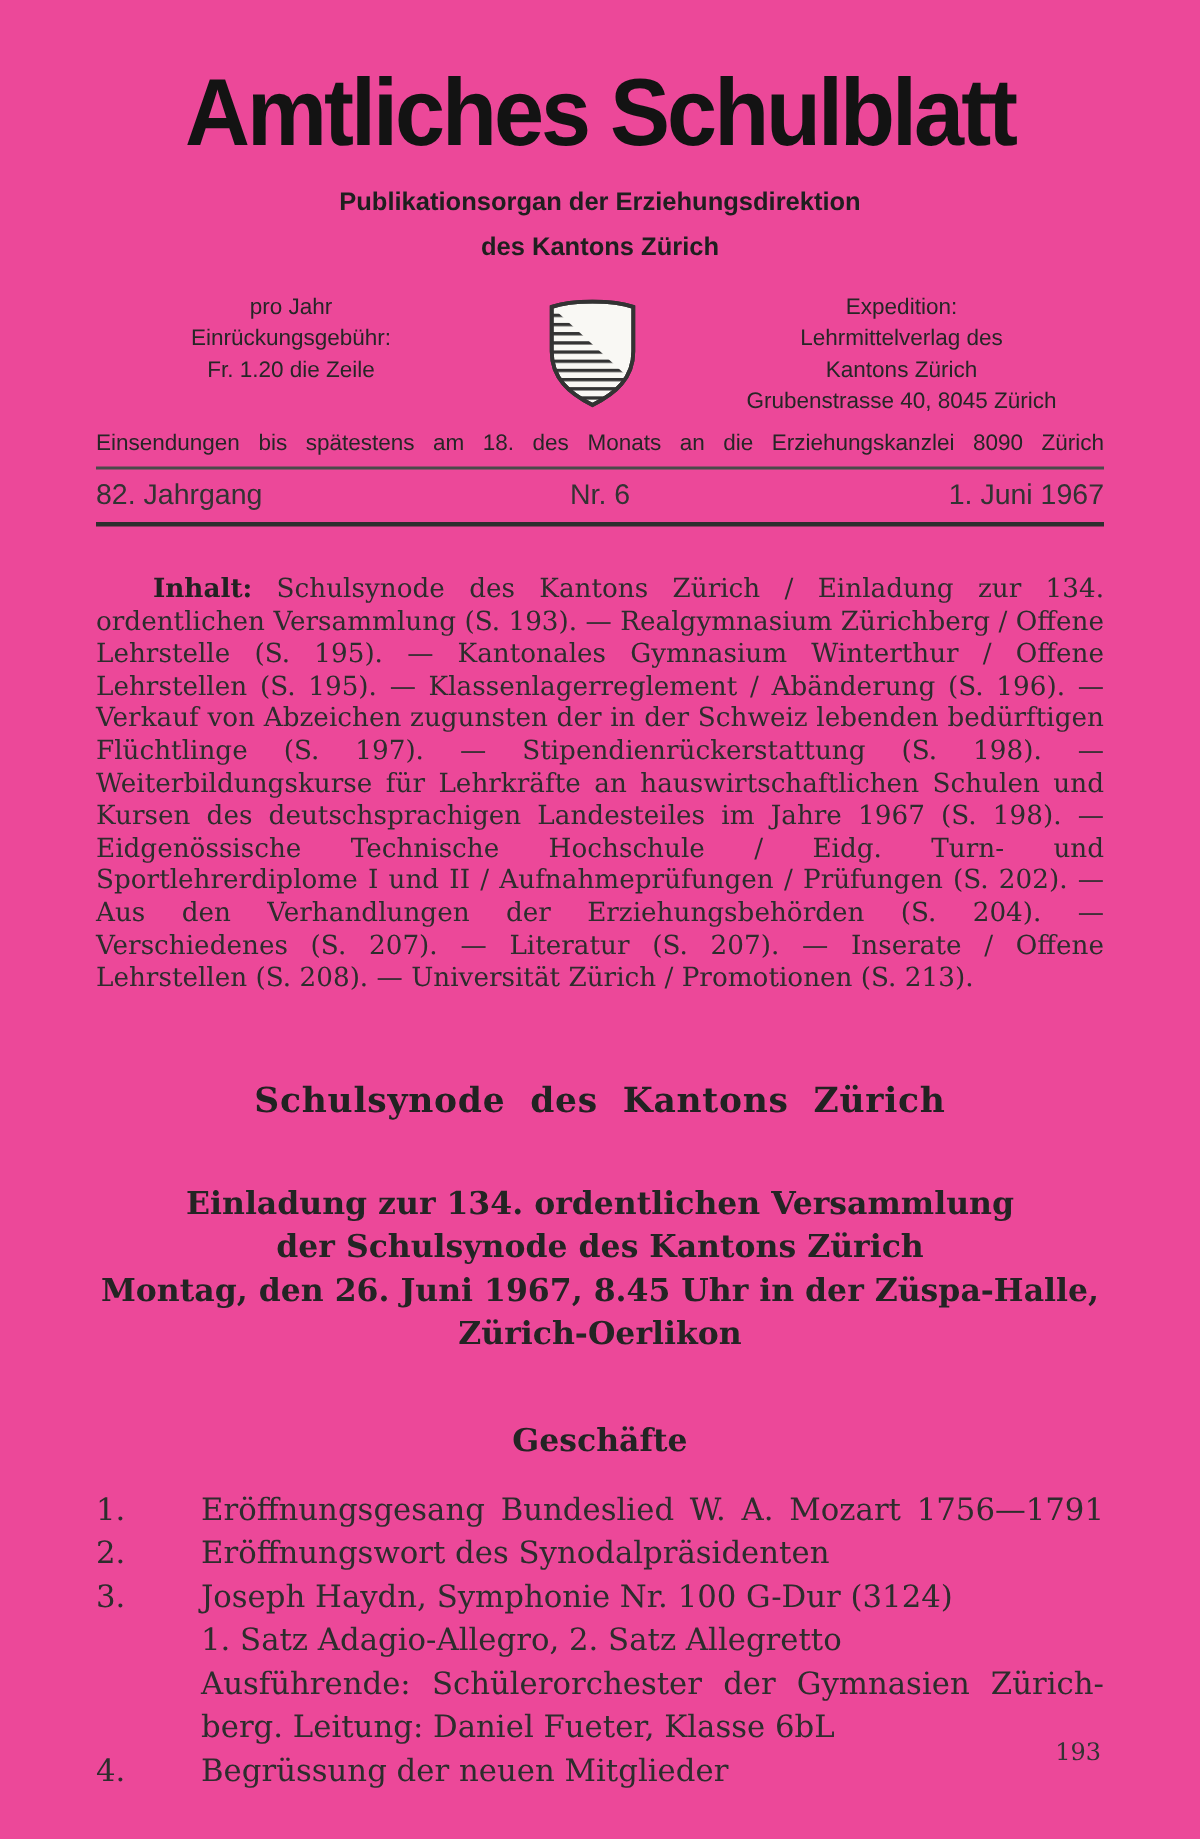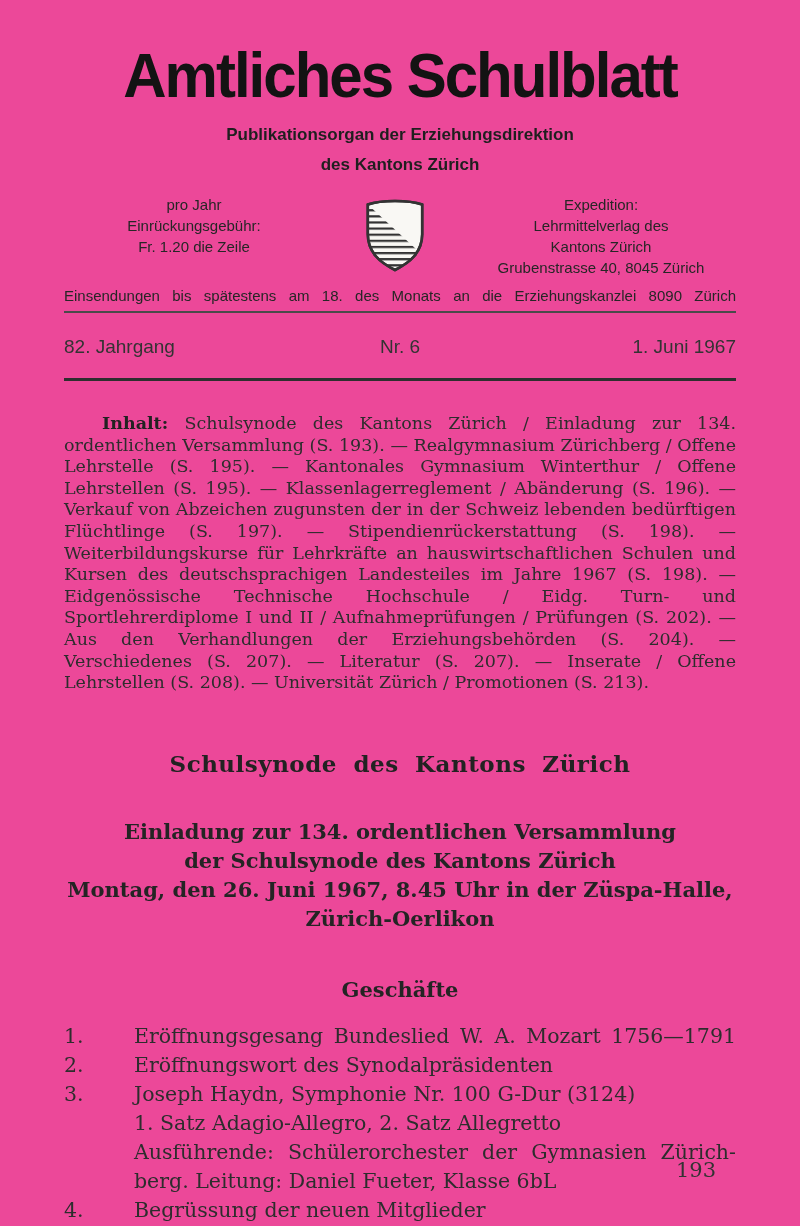--- a/index.html
+++ b/index.html
@@ -58,24 +58,24 @@
     text-align:justify;
     text-align-last:justify;
   }
   .rule-thin  { border:0; border-top:2px solid #4a4a4a; margin:7px 0 0 0; }
   .issue-row {
     display:flex;
     align-items:baseline;
     font-family:"Liberation Sans", sans-serif;
     font-size:19px;
     color:#333;
-    padding:7px 0 20px 0;
+    padding:7px 0 6px 0;
   }
   .issue-row > span { flex:1; }
-  .issue-center { text-align:center;margin-top:16px; }
+  .issue-center { text-align:center; }
   .issue-right  { text-align:right; }
   .rule-thick { border:0; border-top:3px solid #2e2e2e; margin:0; }
 
   
   .toc {
     margin-top:32px;
     font-size:17.5px;
     line-height:21.6px;
     text-align:justify;
     text-indent:38px;
@@ -114,22 +114,22 @@
     color:#2d2d2d;
   }
   .agenda-item { display:flex; }
   .agenda-num  { flex:0 0 38px; }
   .agenda-body { flex:1;margin-left:32px; }
   .jlast { text-align:justify; text-align-last:justify; }
 
   .page-number {
     position:absolute;
     top:1158px;
-    right:84px;
-    font-size:21px;
+    right:66px;
+    font-size:16px;
     color:#333;
   }
 </style>
 </head>
 <body>
 
 <div class="page">
 
   <div class="gazette-title">Amtliches Schulblatt</div>
 

